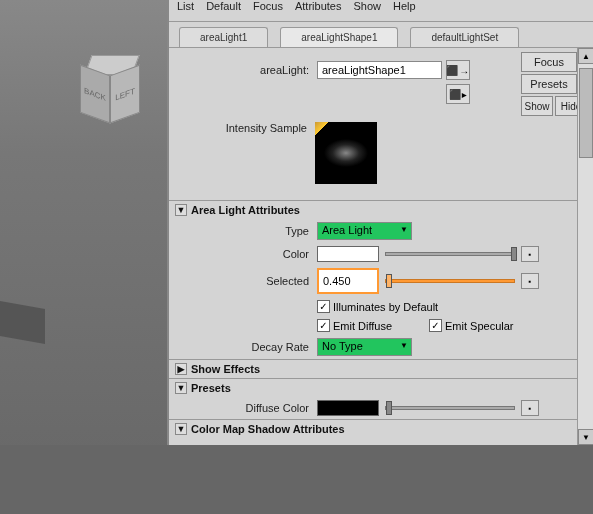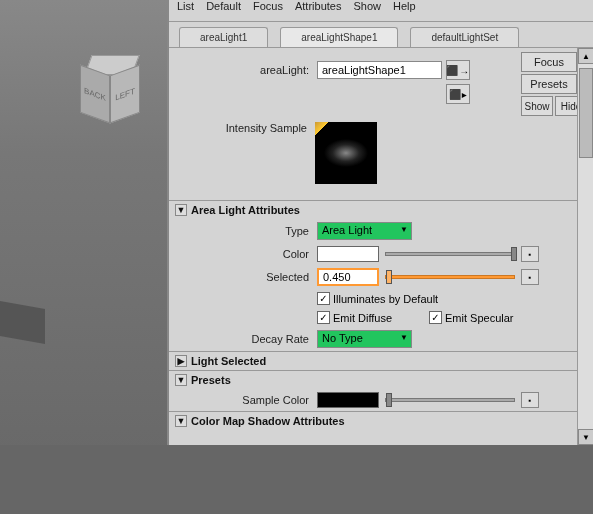--- a/index.html
+++ b/index.html
@@ -31,21 +31,21 @@
 .section-head { display: flex; align-items: center; padding: 3px 6px; background: #d4d4d4; font-weight: bold; color: #111; }
 .arrow { width: 12px; height: 12px; margin-right: 4px; display: inline-flex; align-items: center; justify-content: center; font-size: 9px; border: 1px solid #888; background: #ddd; }
 .form-row { display: flex; align-items: center; padding: 3px 8px; }
 .select { background: #22c55e; border: 1px solid #888; padding: 1px 16px 1px 4px; height: 18px; width: 95px; position: relative; }
 .select::after { content: '▼'; position: absolute; right: 3px; top: 2px; font-size: 8px; }
 .color-chip { width: 62px; height: 16px; background: #fff; border: 1px solid #666; }
 .color-black { width: 62px; height: 16px; background: #000; border: 1px solid #666; }
 .slider { height: 4px; background: #aaa; flex: 1; margin: 0 6px; position: relative; border: 1px solid #777; max-width: 130px; }
 .slider-handle { position: absolute; width: 6px; height: 14px; background: #888; border: 1px solid #555; top: -6px; }
 .check { width: 13px; height: 13px; background: #fff; border: 1px solid #666; display: inline-flex; align-items: center; justify-content: center; font-size: 10px; color: #000; margin-right: 3px; }
-.input-num { background: #fff; border: 2px solid #ff9933; padding: 1px 4px; height: 18px; width: 62px; }
+.input-num { background: #fff; border: 2px solid #ff9933; padding: 1px 4px; height: 26px; width: 62px; }
 .slider-orange { height: 4px; background: #ff9933; flex: 1; margin: 0 6px; position: relative; border: 1px solid #cc7722; max-width: 130px; }
 .map-btn { width: 18px; height: 16px; background: #ddd; border: 1px solid #888; display: inline-flex; align-items: center; justify-content: center; font-size: 8px; }
 .scrollbar { position: absolute; right: 0; top: 48px; width: 16px; bottom: 0; background: #ddd; border-left: 1px solid #999; }
 .scroll-arr { width: 16px; height: 16px; background: #ccc; border: 1px solid #888; display: flex; align-items: center; justify-content: center; font-size: 8px; }
 .scroll-thumb { position: absolute; top: 20px; width: 14px; left: 1px; height: 90px; background: #bbb; border: 1px solid #888; }
 .bottom-fill { position: absolute; left: 0; top: 445px; width: 593px; height: 69px; background: #666; }
 </style>
 </head>
 <body>
 
@@ -138,31 +138,31 @@
     </div>
     <div class="form-row">
       <div class="label-col">Decay Rate</div>
       <div class="select">No Type</div>
     </div>
   </div>
 
   <div class="section">
     <div class="section-head">
       <span class="arrow">▶</span>
-      <span>Light Selected</span>
+      <span>Show Effects</span>
     </div>
   </div>
 
   <div class="section">
     <div class="section-head">
       <span class="arrow">▼</span>
       <span>Presets</span>
     </div>
     <div class="form-row">
-      <div class="label-col">Sample Color</div>
+      <div class="label-col">Diffuse Color</div>
       <div class="color-black"></div>
       <div class="slider">
           <div class="slider-handle" style="left:0"></div>
         </div>
       <div class="map-btn">▪</div>
     </div>
   </div>
 
   <div class="section">
     <div class="section-head">

